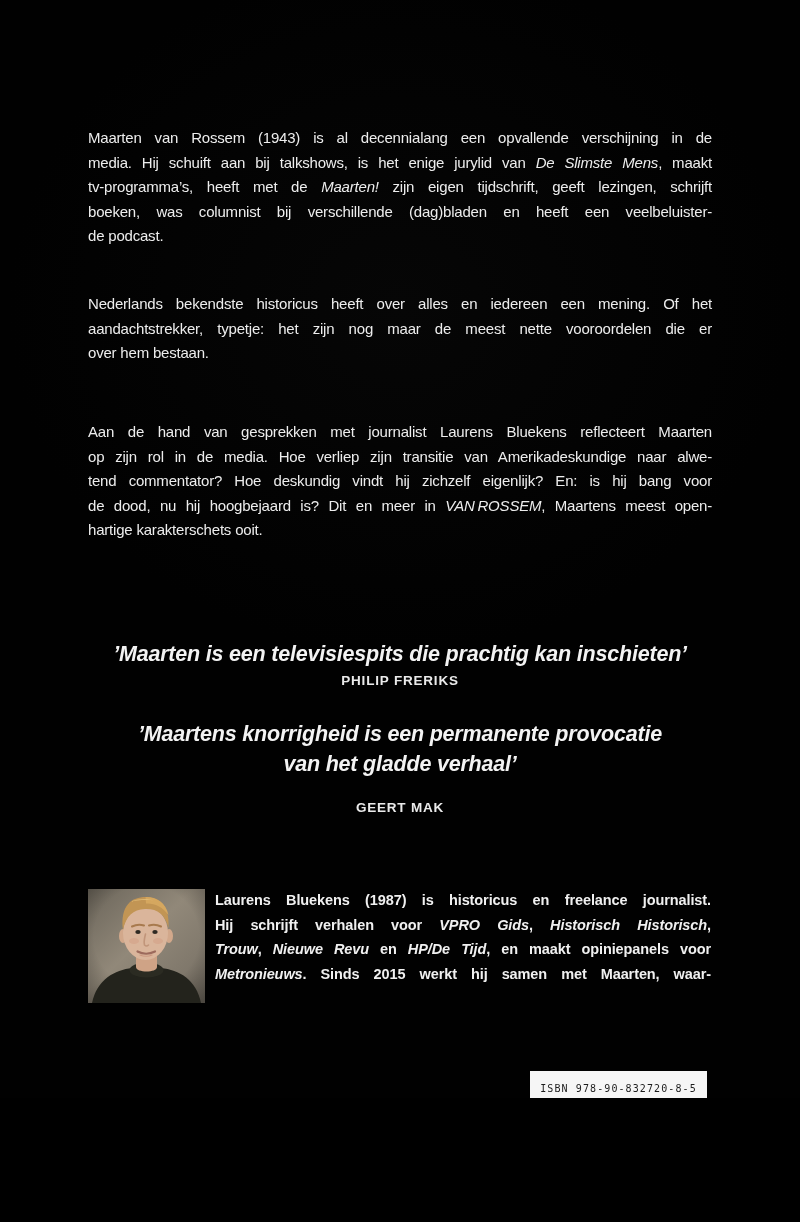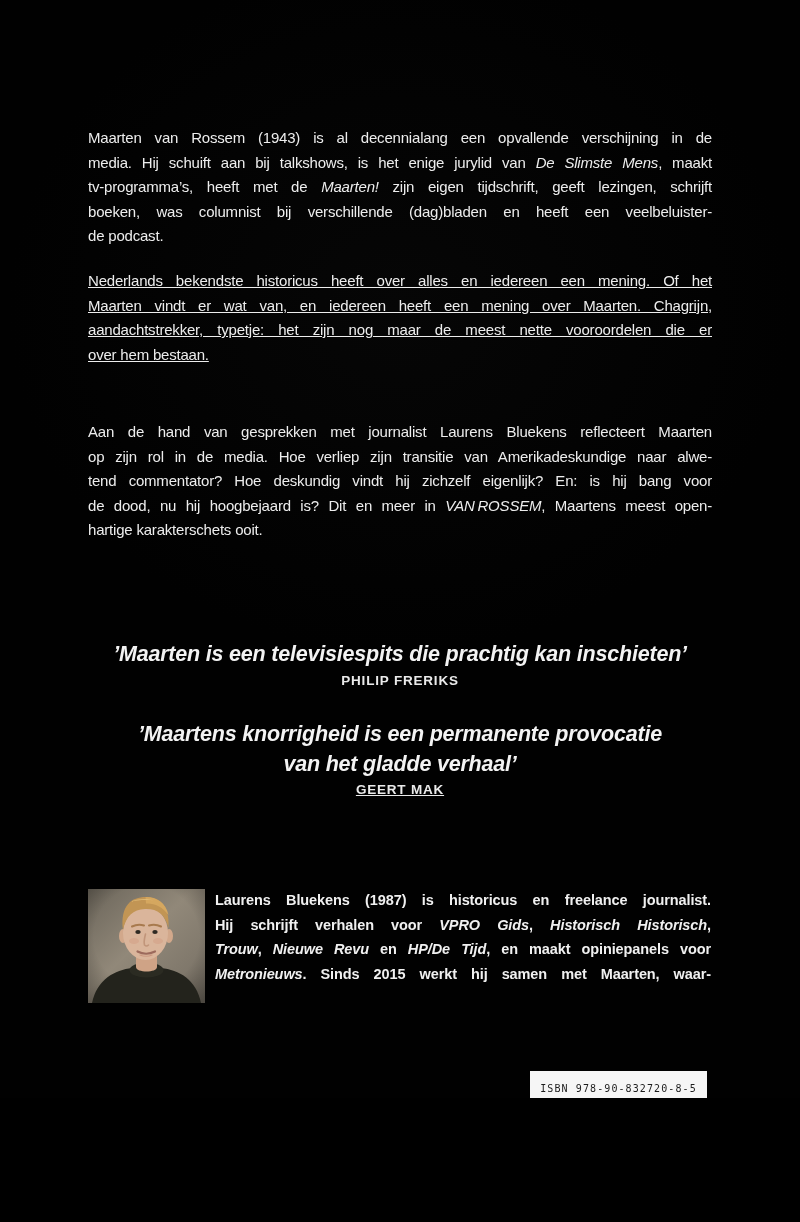--- a/index.html
+++ b/index.html
@@ -76,44 +76,43 @@
 
 <div class="cover">
 
   <div class="body-text" style="top:126px;">
       <div class="jline">Maarten van Rossem (1943) is al decennialang een opvallende verschijning in de</div>
       <div class="jline">media. Hij schuift aan bij talkshows, is het enige jurylid van <i>De Slimste Mens</i>, maakt</div>
       <div class="jline">tv-programma’s, heeft met de <i>Maarten!</i> zijn eigen tijdschrift, geeft lezingen, schrijft</div>
       <div class="jline">boeken, was columnist bij verschillende (dag)bladen en heeft een veelbeluister-</div>
       <div class="jline last">de podcast.</div>
     </div>
-  <div class="body-text" style="top:269px;text-decoration:underline;">
+  <div class="body-text" style="top:292px;">
       <div class="jline">Nederlands bekendste historicus heeft over alles en iedereen een mening. Of het</div>
-      <div class="jline">Maarten vindt er wat van, en iedereen heeft een mening over Maarten. Chagrijn,</div>
       <div class="jline">aandachtstrekker, typetje: het zijn nog maar de meest nette vooroordelen die er</div>
       <div class="jline last">over hem bestaan.</div>
     </div>
   <div class="body-text" style="top:420px;">
       <div class="jline">Aan de hand van gesprekken met journalist Laurens Bluekens reflecteert Maarten</div>
       <div class="jline">op zijn rol in de media. Hoe verliep zijn transitie van Amerikadeskundige naar alwe-</div>
       <div class="jline">tend commentator? Hoe deskundig vindt hij zichzelf eigenlijk? En: is hij bang voor</div>
       <div class="jline">de dood, nu hij hoogbejaard is? Dit en meer in <i>VAN ROSSEM</i>, Maartens meest open-</div>
       <div class="jline last">hartige karakterschets ooit.</div>
     </div>
 
   <div class="quote" style="top:639px;">
       <div class="qline last">’Maarten is een televisiespits die prachtig kan inschieten’</div>
     </div>
   <div class="attribution" style="top:673px;">PHILIP FRERIKS</div>
 
   <div class="quote" style="top:719px;">
       <div class="qline">’Maartens knorrigheid is een permanente provocatie</div>
       <div class="qline last">van het gladde verhaal’</div>
     </div>
-  <div class="attribution" style="top:782px;text-decoration:underline;">GEERT MAK</div>
+  <div class="attribution" style="top:800px;">GEERT MAK</div>
 
   <div class="author-photo" role="img" aria-label="Portret Laurens Bluekens">
     <svg viewBox="0 0 117 114" width="117" height="114">
       <defs>
         <linearGradient id="bgg" x1="0" y1="0" x2="1" y2="1">
           <stop offset="0" stop-color="#6b655a"></stop>
           <stop offset="0.45" stop-color="#918879"></stop>
           <stop offset="1" stop-color="#746d62"></stop>
         </linearGradient>
         <radialGradient id="vig" cx="0.5" cy="0.42" r="0.75">

